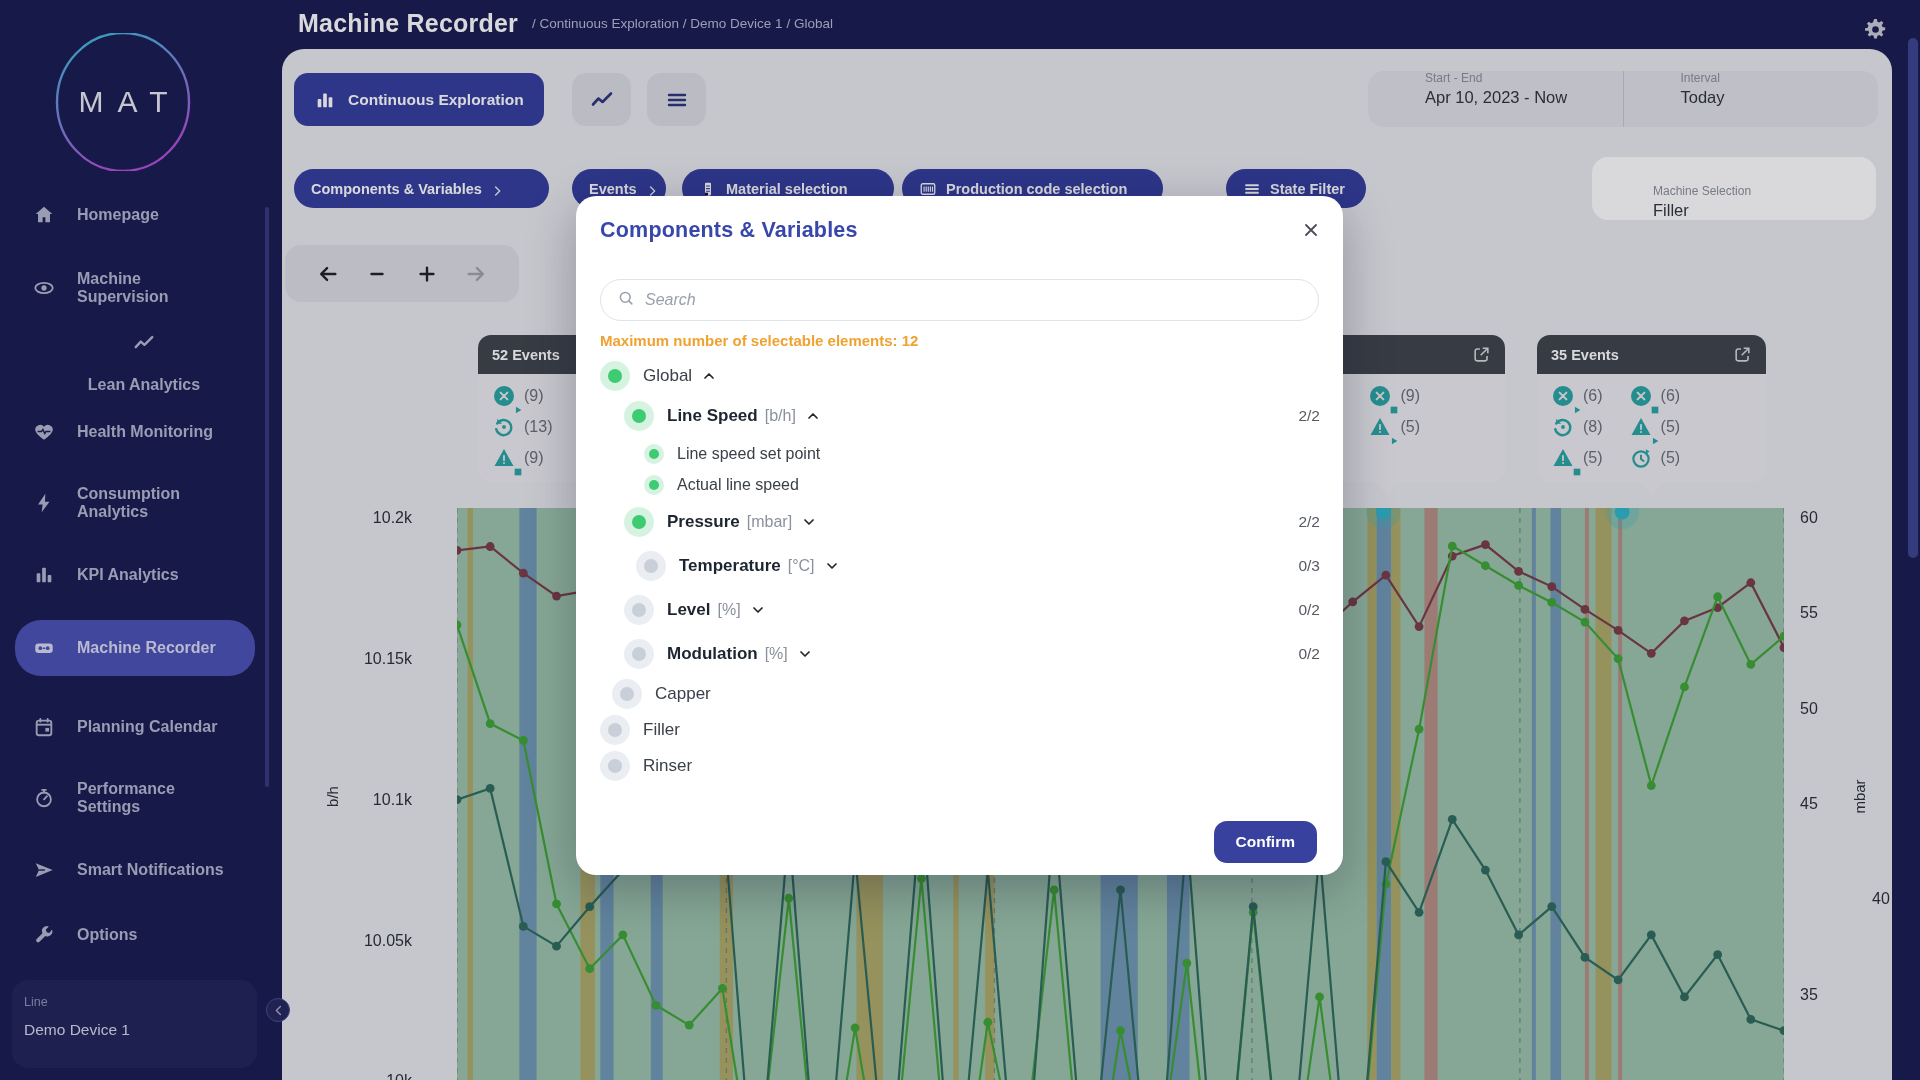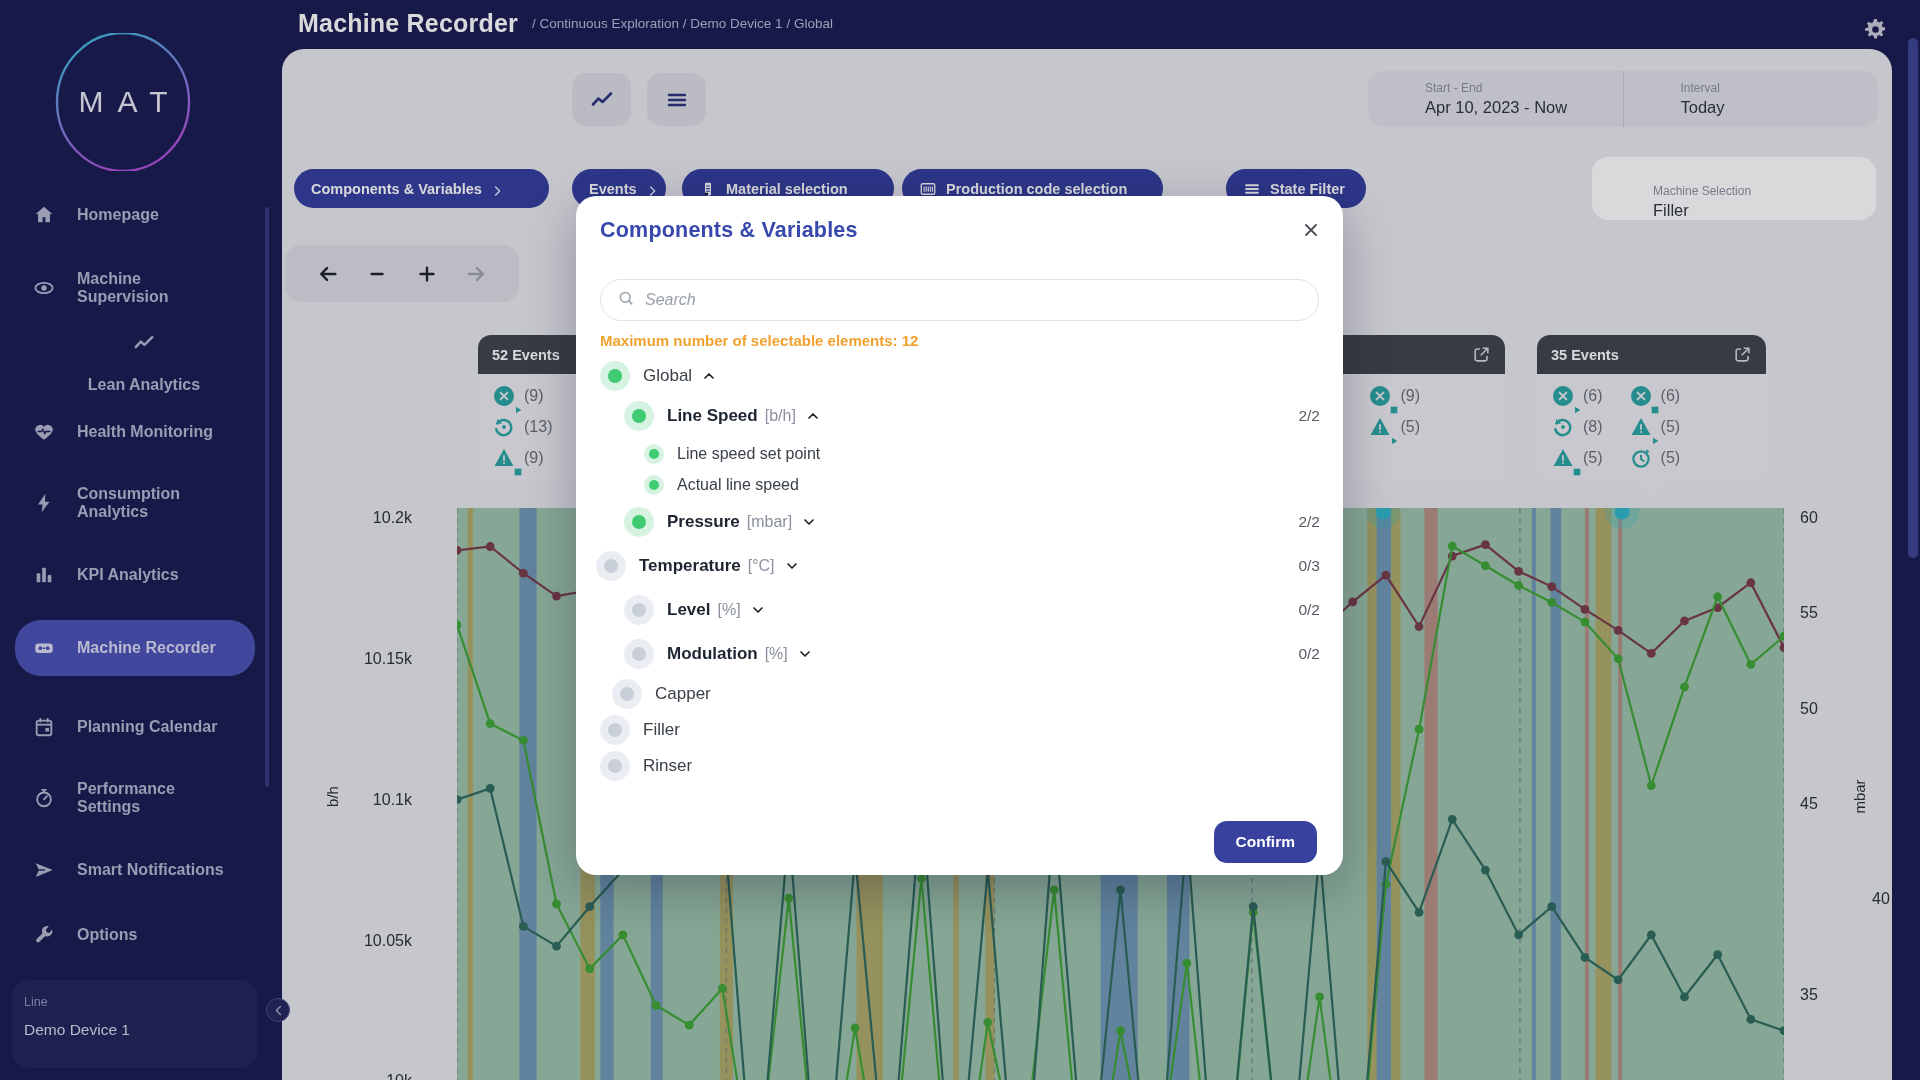--- a/index.html
+++ b/index.html
@@ -40,21 +40,21 @@
     display:flex; align-items:center; gap:12px; padding:0 20px; font-size:15.5px; font-weight:700; cursor:pointer; }
   .sq-btn { position:absolute; width:59px; height:53px; border-radius:14px; background:#dcdce2; color:#2b357e;
     display:flex; align-items:center; justify-content:center; cursor:pointer; }
   .sq-btn svg { width:24px; height:24px; }
   .chip { position:absolute; height:39px; border-radius:20px; background:#333d9b; color:#fff;
     display:flex; align-items:center; gap:9px; padding:0 17px; font-size:14.5px; font-weight:600; cursor:pointer; top:120px; }
   .chip svg { width:18px; height:18px; }
   .chip .chev { width:13px; height:13px; opacity:.9; }
 
   #date-card { position:absolute; left:1086px; top:22px; width:510px; height:56px; background:#e0e0e6; border-radius:16px; display:flex; cursor:pointer; }
-  .dc-sec { display:flex; align-items:center; gap:14px; padding:0 18px; position:relative; flex:1; }
+  .dc-sec { display:flex; align-items:flex-start; gap:14px; padding:0 18px; position:relative; flex:1; }
   .dc-sec + .dc-sec { border-left:1px solid #c8c8d0; }
   .dc-icon { width:25px; height:25px; color:#2b3580; }
   .dc-label { font-size:12px; color:#8a8f99; }
   .dc-value { font-size:16.5px; color:#2e333c; margin-top:3px; }
   .dc-chev { width:18px; height:18px; color:#3a3f4a; margin-left:auto; }
 
   #machine-card { position:absolute; left:1310px; top:108px; width:284px; height:63px; background:#ffffff; border-radius:16px;
     display:flex; align-items:flex-end; gap:16px; padding:0 20px; cursor:pointer; }
 
   #zoom-card { position:absolute; left:3px; top:196px; width:234px; height:57px; background:#dddde3; border-radius:16px;
@@ -245,20 +245,28 @@
       <div class="lf-value">Demo Device 1</div>
     </div>
     <div id="collapse-btn">
         <svg viewBox="0 0 24 24">
           <path d="M15.5 4.5 8 12l7.5 7.5" fill="none" stroke="currentColor" stroke-width="2.6" stroke-linecap="round" stroke-linejoin="round"></path>
         </svg>
       </div>
   </aside>
 
   <main id="canvas">
+    <div class="pill-btn" id="primary-tab" style="left:12px; top:24px;">
+      <span class="nico" style="width:22px;height:22px;"><svg viewBox="0 0 24 24">
+            <rect x="4" y="11" width="4" height="9" rx="1" fill="currentColor"></rect>
+            <rect x="10" y="5" width="4" height="15" rx="1" fill="currentColor"></rect>
+            <rect x="16" y="9" width="4" height="11" rx="1" fill="currentColor"></rect>
+          </svg></span>
+      <span>Continuous Exploration</span>
+    </div>
     <div id="icon-btns">
         <div class="sq-btn" style="left: 290px; top: 24px;">
           <svg viewBox="0 0 24 24">
             <polyline points="3,16.5 8.5,10.5 12.5,14 21,5.5" fill="none" stroke="currentColor" stroke-width="2.6" stroke-linecap="round" stroke-linejoin="round"></polyline>
           </svg>
         </div>
         <div class="sq-btn" style="left: 365px; top: 24px;">
           <svg viewBox="0 0 24 24">
             <path d="M4 7h16M4 12h16M4 17h16" stroke="currentColor" stroke-width="2.4" stroke-linecap="round"></path>
           </svg>
@@ -742,21 +750,21 @@
           <span class="halo" style="height: 30px; width: 30px; background: rgb(214, 243, 226);">
             <span class="dot" style="height: 14px; width: 14px; background: rgb(62, 203, 114);"></span>
           </span>
           <span class="t-label bold">Pressure</span>
           <span class="t-unit">[mbar]</span>
           <span class="t-exp"><svg viewBox="0 0 24 24">
               <path d="m6 9 6 6 6-6" fill="none" stroke="currentColor" stroke-width="2.6" stroke-linecap="round" stroke-linejoin="round"></path>
             </svg></span>
           <span class="t-count">2/2</span>
         </div>
-        <div class="trow" style="height: 44px; padding-left: 20px;">
+        <div class="trow" style="height: 44px; padding-left: 48px; margin-left: 12px;">
           <span class="halo" style="height: 30px; width: 30px; background: rgb(234, 237, 242);">
             <span class="dot" style="height: 14px; width: 14px; background: rgb(201, 207, 216);"></span>
           </span>
           <span class="t-label bold">Temperature</span>
           <span class="t-unit">[°C]</span>
           <span class="t-exp"><svg viewBox="0 0 24 24">
               <path d="m6 9 6 6 6-6" fill="none" stroke="currentColor" stroke-width="2.6" stroke-linecap="round" stroke-linejoin="round"></path>
             </svg></span>
           <span class="t-count">0/3</span>
         </div>

